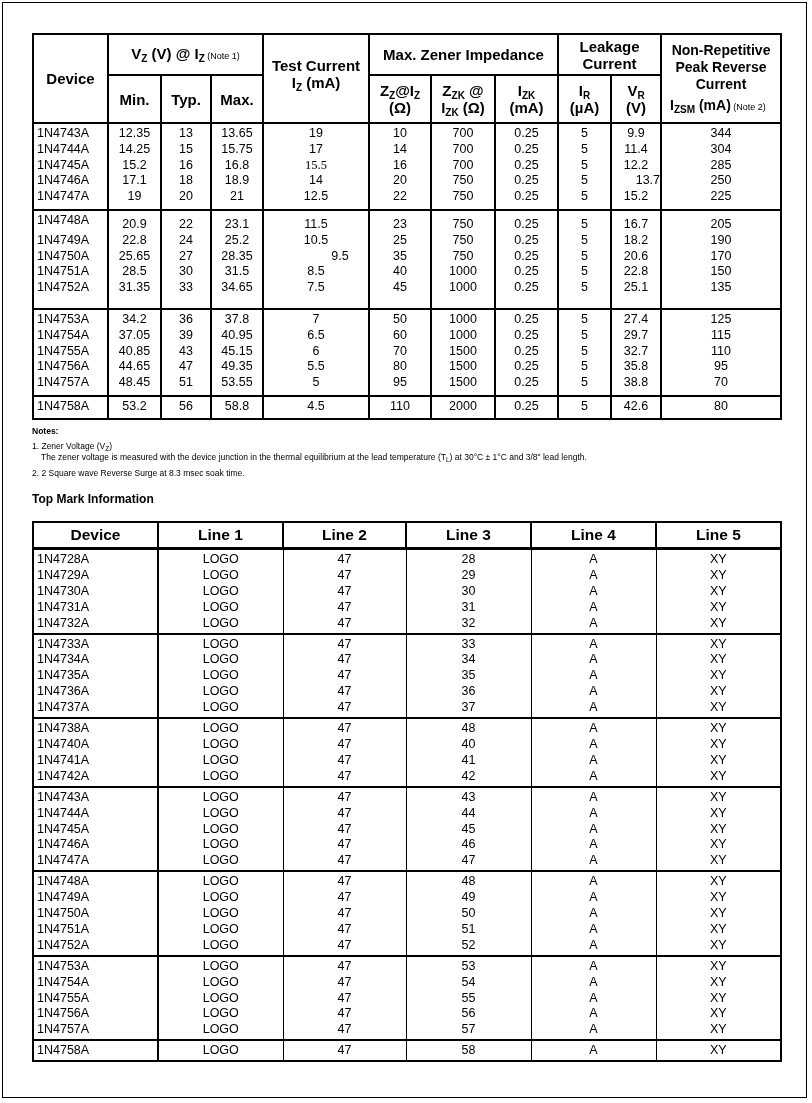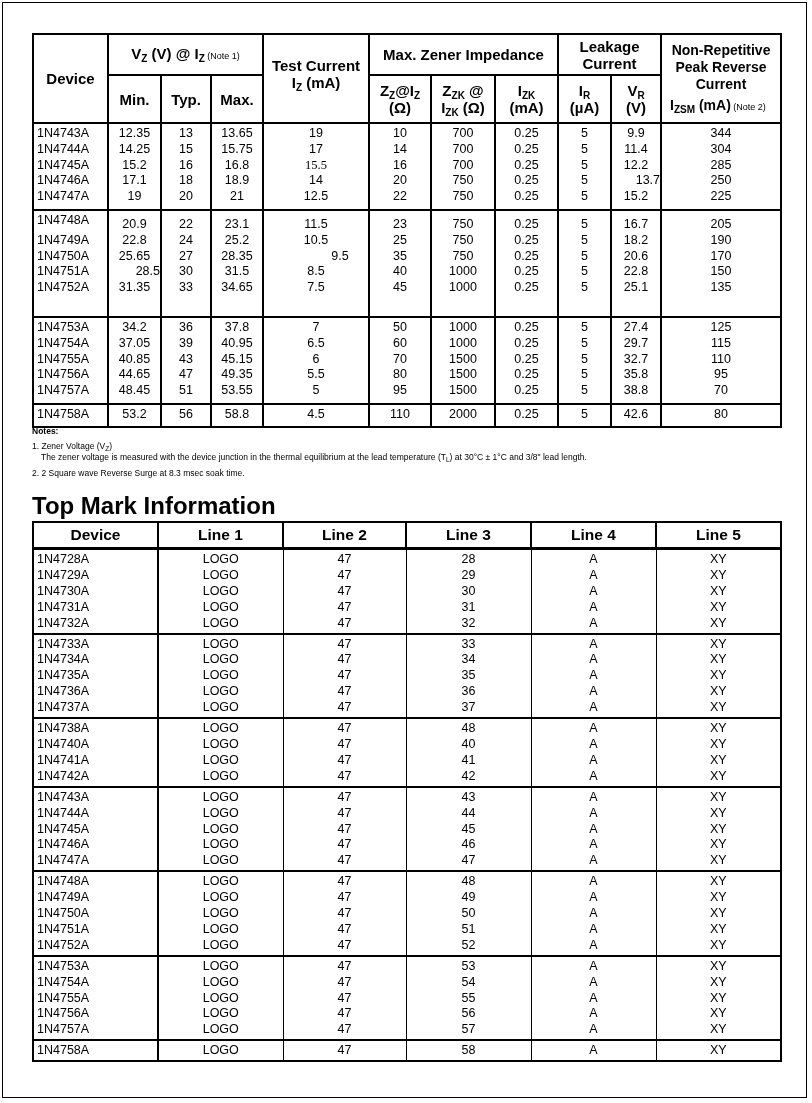--- a/index.html
+++ b/index.html
@@ -22,21 +22,21 @@
   #spec tbody.grp-b td:not(.dev) { padding-top: 6px; }
 
   
   .notes { position: absolute; left: 32px; top: 426px; font-size: 8.5px; line-height: 11px; }
   .notes .title { font-weight: bold; margin-bottom: 4px; }
   .notes .indent { padding-left: 9px; }
   .notes sub { font-size: 6.5px; vertical-align: -2px; line-height: 0; }
   .notes p { margin: 0; }
   .notes .n2 { margin-top: 5px; }
 
-  .section-title { position: absolute; left: 32px; top: 492px; font-size: 24px; font-weight: bold; margin: 0; }
+  .section-title { position: absolute; left: 32px; top: 492px; font-size: 12px; font-weight: bold; margin: 0; }
 
   
   #mark { left: 32px; top: 521px; width: 748px; border: 2px solid #000; }
   #mark th { font-size: 15.5px; font-weight: bold; height: 24px; border: 2px solid #000; border-bottom-width: 3px; text-align: center; }
   #mark td { font-size: 12.5px; line-height: 15.9px; text-align: center; border-left: 1px solid #000; border-right: 1px solid #000; }
   #mark td.dev { text-align: left; padding-left: 3px; border-right: 2px solid #000; }
   #mark tbody { border-top: 2px solid #000; }
   #mark tbody td { padding-top: 0; }
   #mark tbody tr:first-child td { padding-top: 2px; }
   #mark tbody tr:last-child td { padding-bottom: 1px; }
@@ -205,34 +205,34 @@
         <td style="padding-top: 0px; padding-bottom: 0px; padding-left: 48px;">9.5</td>
         <td style="padding-top: 0px; padding-bottom: 0px;">35</td>
         <td style="padding-top: 0px; padding-bottom: 0px;">750</td>
         <td style="padding-top: 0px; padding-bottom: 0px;">0.25</td>
         <td style="padding-top: 0px; padding-bottom: 0px;">5</td>
         <td style="padding-top: 0px; padding-bottom: 0px;">20.6</td>
         <td style="padding-top: 0px; padding-bottom: 0px;">170</td>
       </tr>
       <tr>
         <td class="dev" style="padding-top: 0px; padding-bottom: 0px;">1N4751A</td>
-        <td style="padding-top: 0px; padding-bottom: 0px; text-align: right;">28.5</td>
+        <td style="padding-top: 0px; padding-bottom: 0px;">28.5</td>
         <td style="padding-top: 0px; padding-bottom: 0px;">30</td>
         <td style="padding-top: 0px; padding-bottom: 0px;">31.5</td>
         <td style="padding-top: 0px; padding-bottom: 0px;">8.5</td>
         <td style="padding-top: 0px; padding-bottom: 0px;">40</td>
         <td style="padding-top: 0px; padding-bottom: 0px;">1000</td>
         <td style="padding-top: 0px; padding-bottom: 0px;">0.25</td>
         <td style="padding-top: 0px; padding-bottom: 0px;">5</td>
         <td style="padding-top: 0px; padding-bottom: 0px;">22.8</td>
         <td style="padding-top: 0px; padding-bottom: 0px;">150</td>
       </tr>
       <tr>
         <td class="dev" style="padding-top: 0px; padding-bottom: 4px;">1N4752A</td>
-        <td style="padding-top: 0px; padding-bottom: 20px; margin-top: 24px;">31.35</td>
+        <td style="padding-top: 0px; padding-bottom: 12px; margin-top: 24px;">31.35</td>
         <td style="padding-top: 0px; padding-bottom: 4px;">33</td>
         <td style="padding-top: 0px; padding-bottom: 4px;">34.65</td>
         <td style="padding-top: 0px; padding-bottom: 4px;">7.5</td>
         <td style="padding-top: 0px; padding-bottom: 4px;">45</td>
         <td style="padding-top: 0px; padding-bottom: 4px;">1000</td>
         <td style="padding-top: 0px; padding-bottom: 4px;">0.25</td>
         <td style="padding-top: 0px; padding-bottom: 4px;">5</td>
         <td style="padding-top: 0px; padding-bottom: 4px;">25.1</td>
         <td style="padding-top: 0px; padding-bottom: 4px;">135</td>
       </tr>

